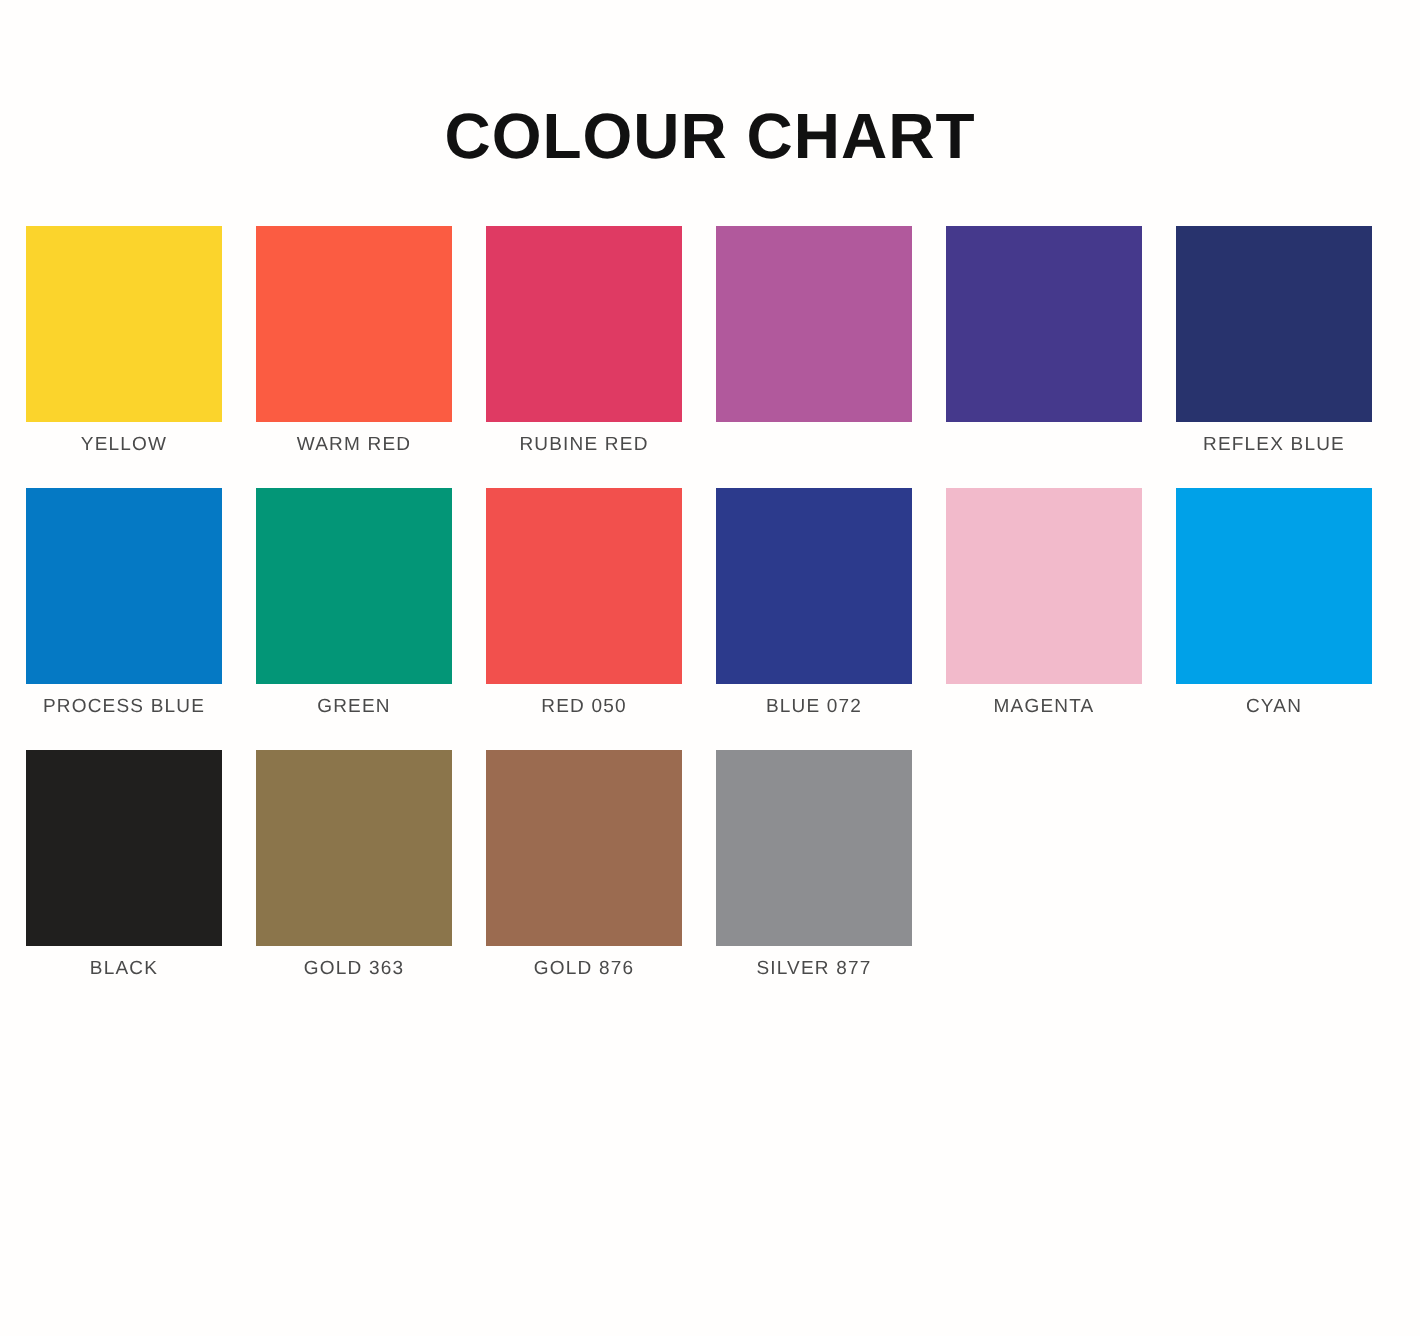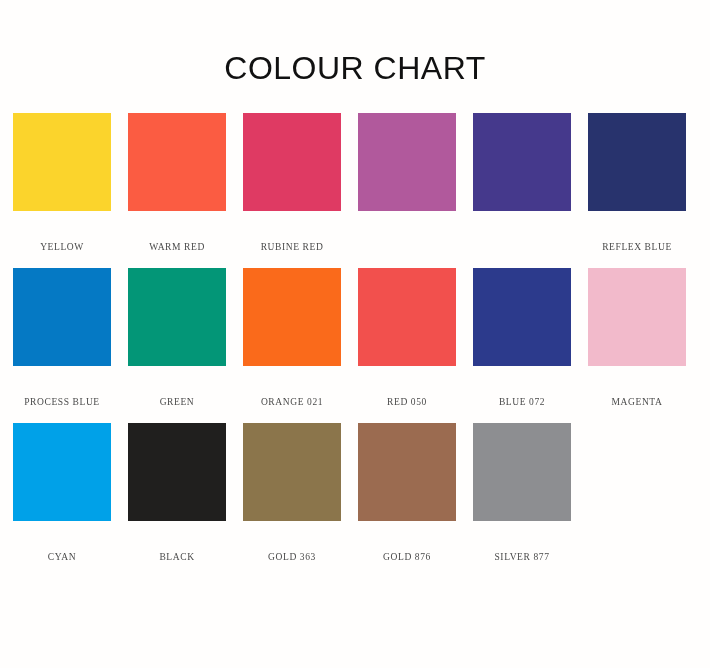--- a/index.html
+++ b/index.html
@@ -21,21 +21,21 @@
     background: #fffefd;
   }
 
   #chart-title {
     position: absolute;
     top: 50px;
     left: 0;
     width: 710px;
     text-align: center;
     font-size: 32px;
-    font-weight: normal;
+    font-weight: bold;
     letter-spacing: 0.5px;
     color: #111111;
     font-family: "Liberation Sans", sans-serif;
   }
 
   #swatch-grid {
     position: absolute;
     top: 113px;
     left: 13px;
     width: 684px;
@@ -56,23 +56,22 @@
   }
 
   .swatch-label {
     display: block;
     width: 98px;
     text-align: center;
     font-size: 9.5px;
     line-height: 24px;
     letter-spacing: 0.6px;
     color: #4a4a4a;
-    font-family: Liberation Serif, serif;
+    font-family: Liberation Sans, sans-serif;
     white-space: nowrap;
-    margin-top: 24px;
   }
 </style>
 </head>
 <body>
 
 <div id="page" style="background-color: rgb(255, 254, 253);">
 
   <div id="chart-title" style="color: rgb(17, 17, 17);">COLOUR CHART</div>
 
   <div id="swatch-grid">
@@ -100,24 +99,20 @@
       </div>
       <div class="swatch-cell">
         <span class="swatch-color" style="background-color: rgb(5, 121, 196);"></span>
         <span class="swatch-label" style="color: rgb(74, 74, 74);">PROCESS BLUE</span>
       </div>
       <div class="swatch-cell">
         <span class="swatch-color" style="background-color: rgb(3, 150, 119);"></span>
         <span class="swatch-label" style="color: rgb(74, 74, 74);">GREEN</span>
       </div>
       <div class="swatch-cell">
-        <span class="swatch-color" style="background-color: rgb(250, 106, 27);"></span>
-        <span class="swatch-label" style="color: rgb(74, 74, 74);">ORANGE 021</span>
-      </div>
-      <div class="swatch-cell">
         <span class="swatch-color" style="background-color: rgb(242, 80, 77);"></span>
         <span class="swatch-label" style="color: rgb(74, 74, 74);">RED 050</span>
       </div>
       <div class="swatch-cell">
         <span class="swatch-color" style="background-color: rgb(44, 58, 140);"></span>
         <span class="swatch-label" style="color: rgb(74, 74, 74);">BLUE 072</span>
       </div>
       <div class="swatch-cell">
         <span class="swatch-color" style="background-color: rgb(242, 186, 203);"></span>
         <span class="swatch-label" style="color: rgb(74, 74, 74);">MAGENTA</span>

